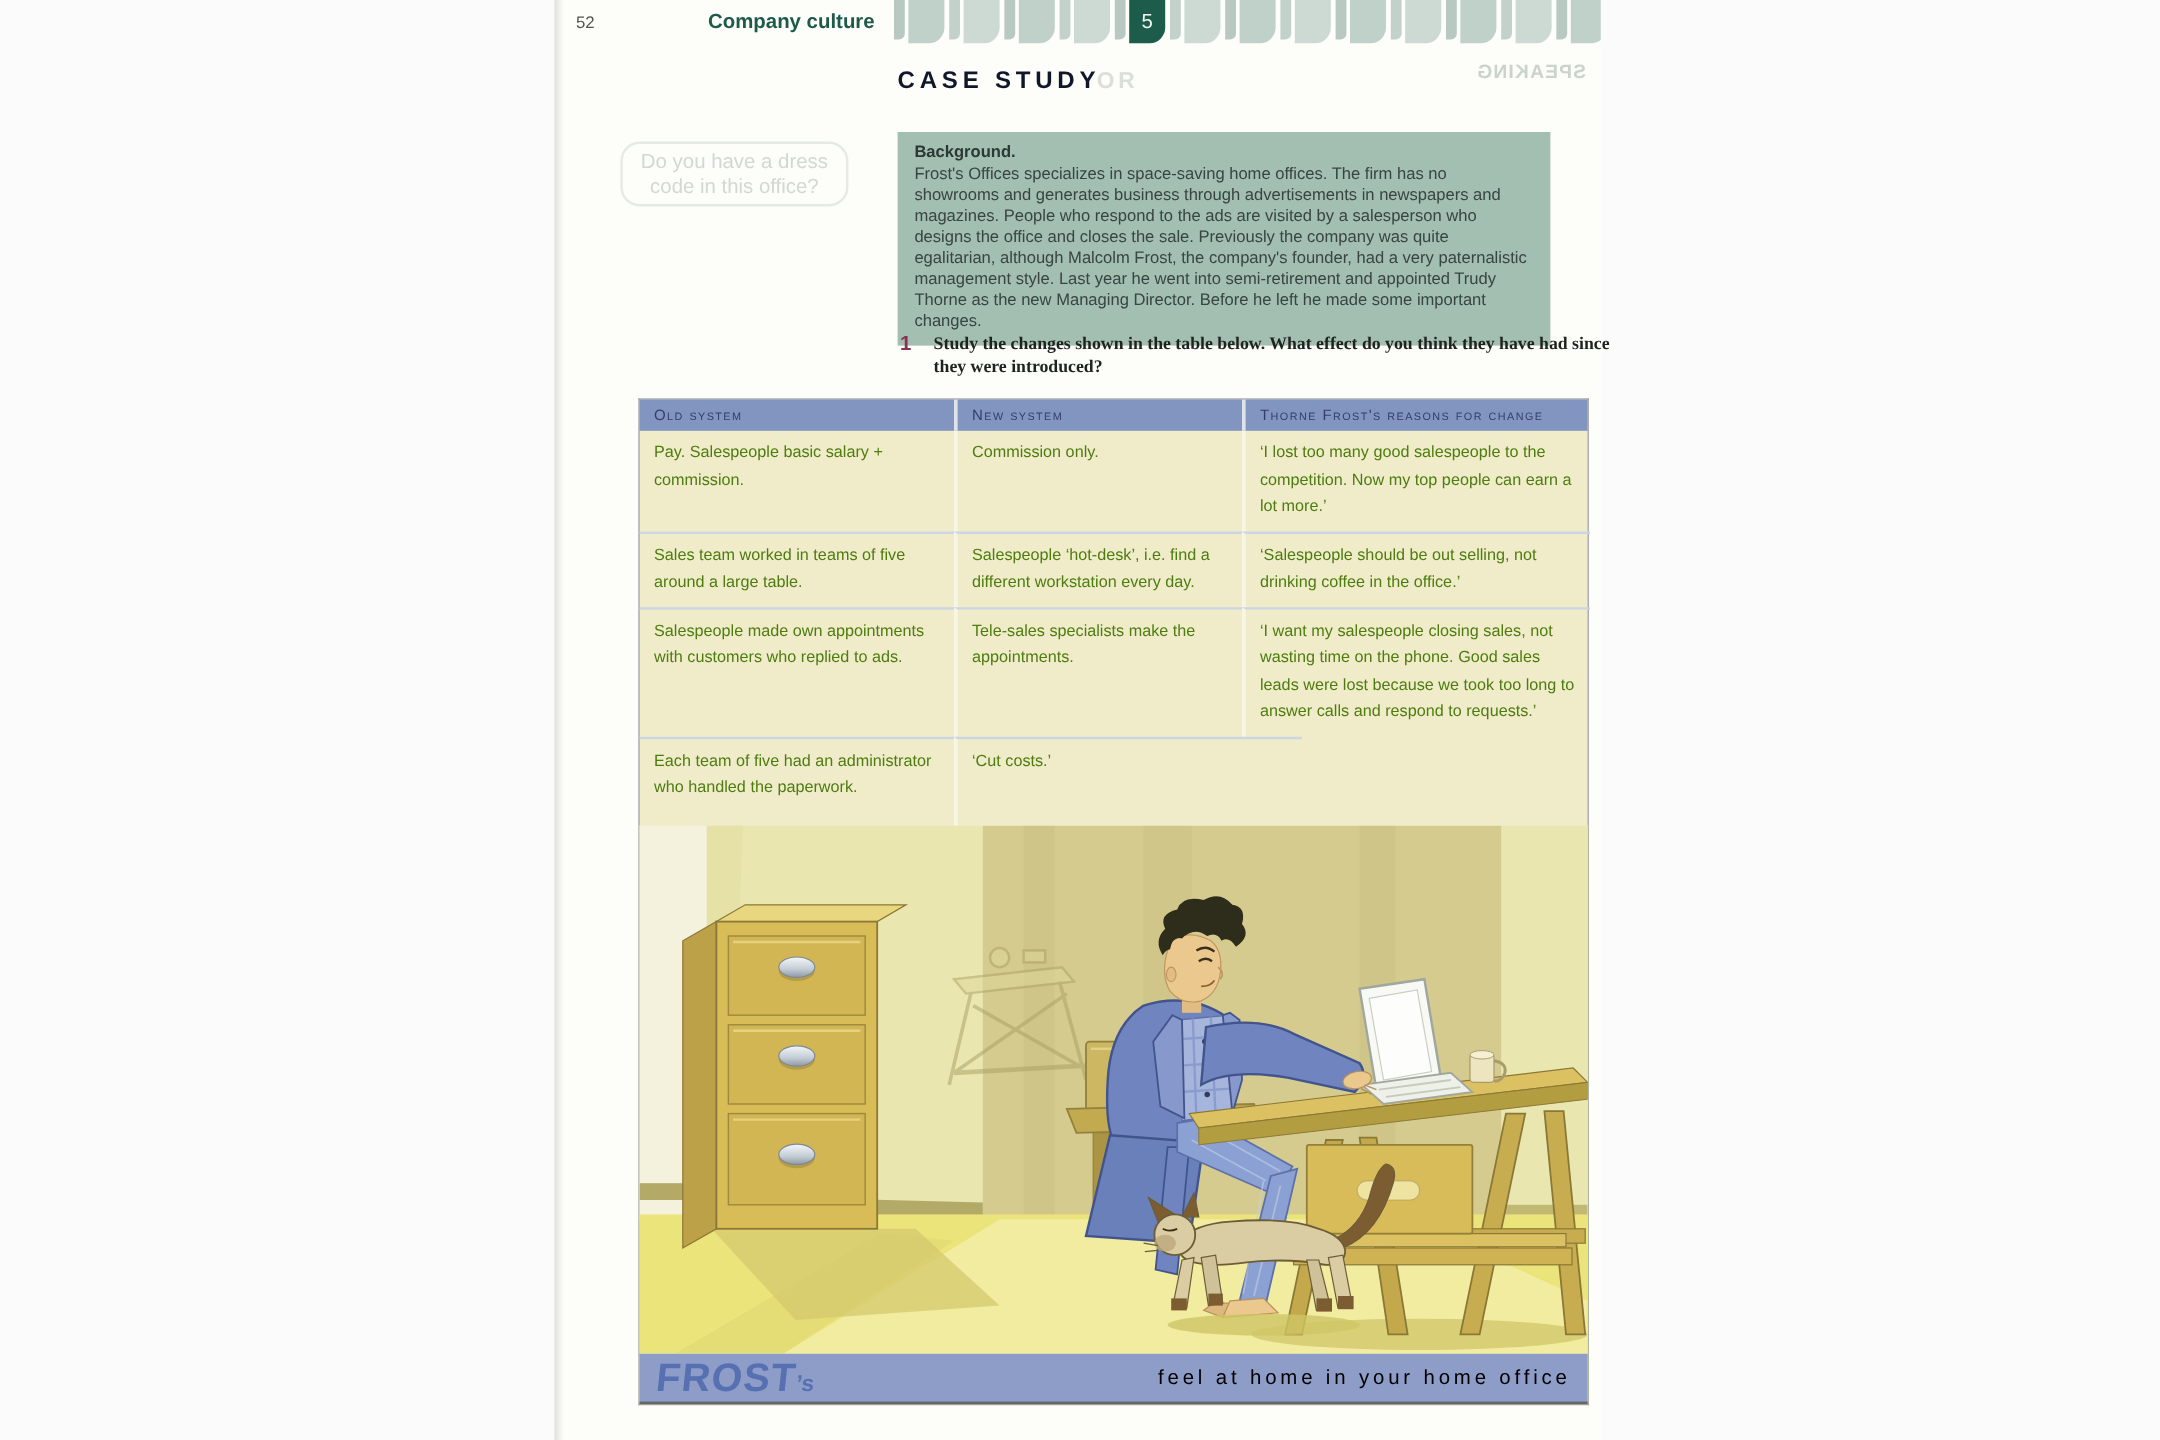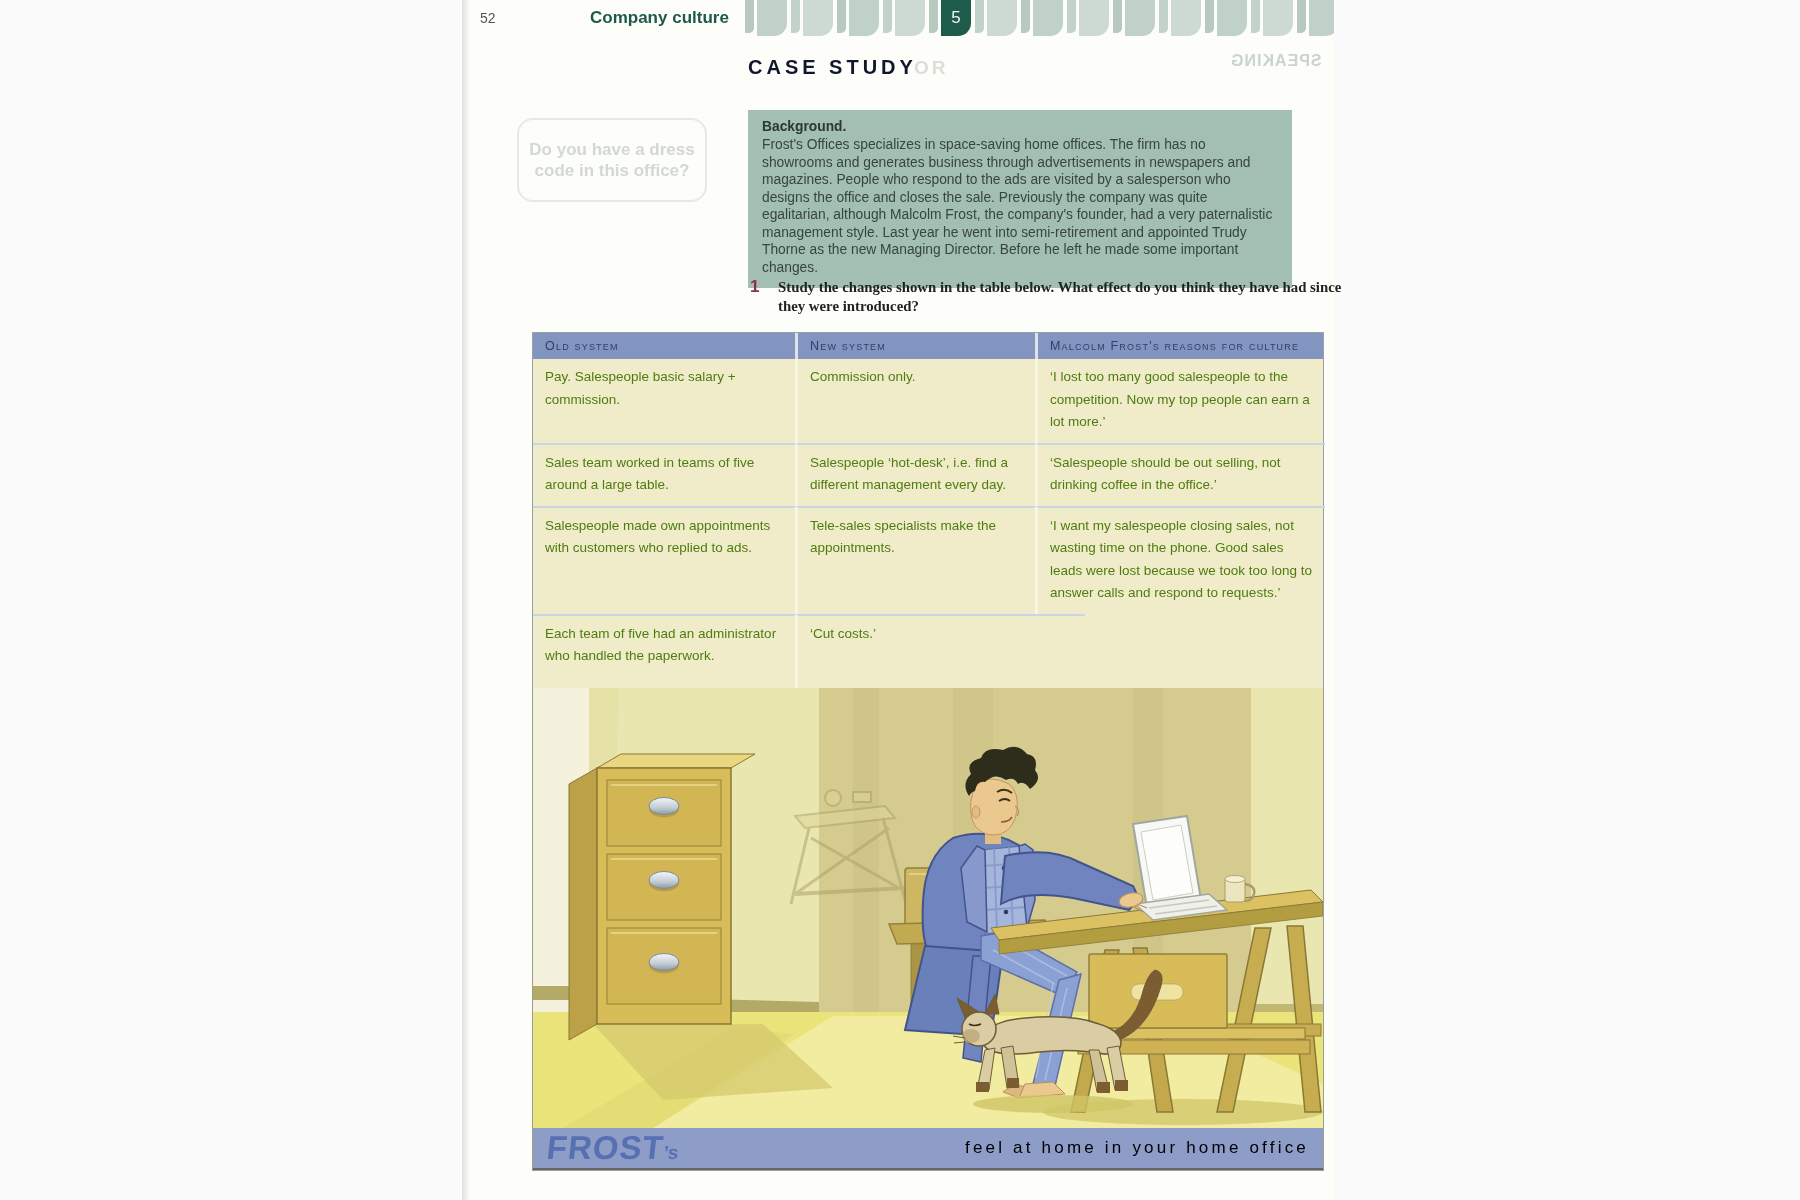--- a/index.html
+++ b/index.html
@@ -24,23 +24,23 @@
   .tab-wide.dark { background:#1d5c4a; }
   .tab-wide.dark span { color:#f2f6f3; font-size:17px; font-weight:400; }
 
   
   .case-study { position:absolute; left:286px; top:56px; font-size:20px; font-weight:800;
     letter-spacing:4px; color:#0f172a; }
   .ghost { position:absolute; color:#d5dad4; font-weight:700; }
   .ghost-or { left:452px; top:57px; font-size:19px; letter-spacing:3px; color:#dcdfd8; }
   .ghost-speaking { left:768px; top:52px; font-size:16px; letter-spacing:1px;
     transform:scaleX(-1); color:#c9d4cc; }
-  .ghost-bubble { position:absolute; left:55px; top:118px; width:190px; padding:19px 6px;
+  .ghost-bubble { position:absolute; left:55px; top:118px; width:190px; padding:4px 6px;
     border:2px solid #e6eae5; border-radius:16px; text-align:center;
-    font-size:17px; line-height:21px; font-weight:700; color:#d2d8d2; }
+    font-size:17px; line-height:21px; font-weight:400; color:#d2d8d2; }
 
   
   .bg-box { position:absolute; left:286px; top:110px; width:544px; background:#a2bfb2;
     padding:9px 14px 12px 14px; }
   .bg-box .bg-title { font-size:13.8px; font-weight:700; color:#2c3833; margin-bottom:2px; }
   .bg-box .bg-body { font-size:13.8px; line-height:17.5px; color:#394540; }
 
   
   .ex-number { position:absolute; left:288px; top:277px; font-size:17px; font-weight:700; color:#8b2f55; }
   .ex-text { position:absolute; left:316px; top:278px; width:580px;
@@ -152,30 +152,30 @@
 
   <div class="ex-number">1</div>
   <div class="ex-text">Study the changes shown in the table below. What effect do you think they have had since they were introduced?</div>
 
   <div class="content-col">
 
     <div class="tbl">
       <div class="tbl-head">
         <div class="th c1">Old system</div>
         <div class="th c2">New system</div>
-        <div class="th c3">Malcolm Frost's reasons for culture</div>
+        <div class="th c3">Thorne Frost's reasons for change</div>
       </div>
       <div class="tbl-row r1">
         <div class="td c1">Pay. Salespeople basic salary + commission.</div>
         <div class="td c2">Commission only.</div>
         <div class="td c3">‘I lost too many good salespeople to the competition. Now my top people can earn a lot more.’</div>
       </div>
       <div class="tbl-row r2">
         <div class="td c1">Sales team worked in teams of five around a large table.</div>
-        <div class="td c2">Salespeople ‘hot-desk’, i.e. find a different management every day.</div>
+        <div class="td c2">Salespeople ‘hot-desk’, i.e. find a different workstation every day.</div>
         <div class="td c3">‘Salespeople should be out selling, not drinking coffee in the office.’</div>
       </div>
       <div class="tbl-row r3">
         <div class="td c1">Salespeople made own appointments with customers who replied to ads.</div>
         <div class="td c2">Tele-sales specialists make the appointments.</div>
         <div class="td c3">‘I want my salespeople closing sales, not wasting time on the phone. Good sales leads were lost because we took too long to answer calls and respond to requests.’</div>
       </div>
       <div class="tbl-row r4">
         <div class="td c1">Each team of five had an administrator who handled the paperwork.</div>
         <div class="td c3">‘Cut costs.’</div>

